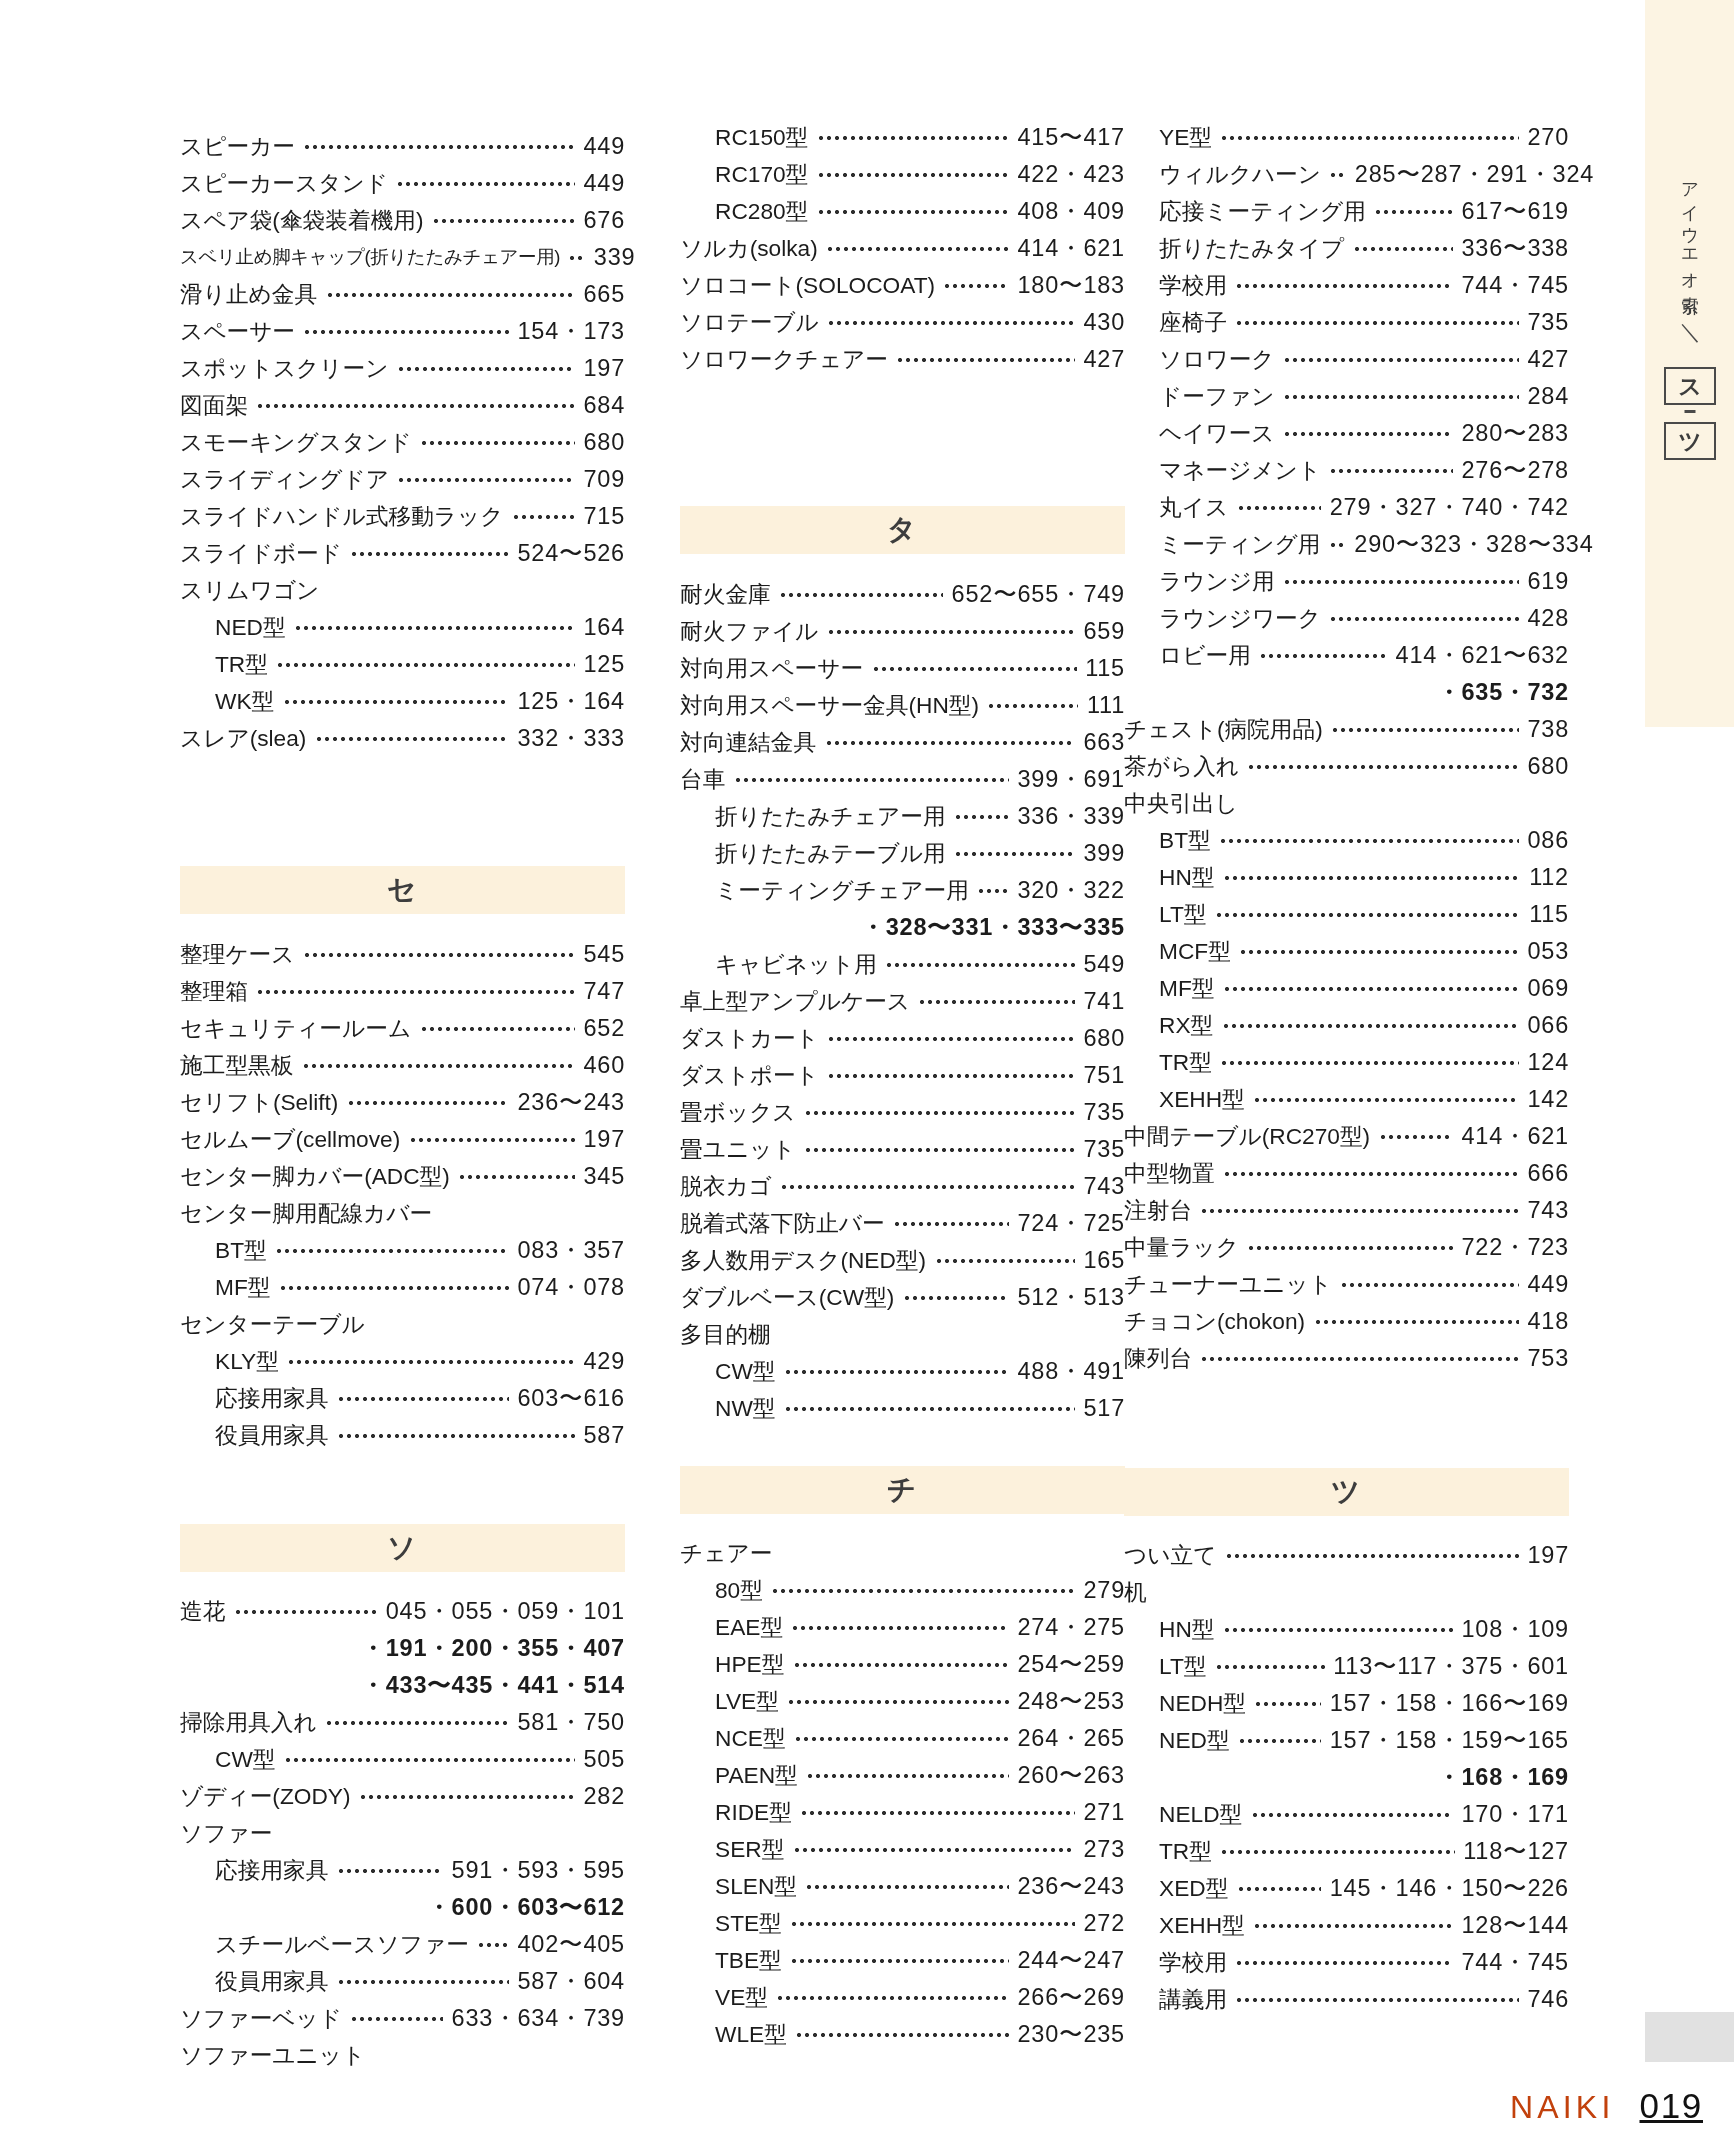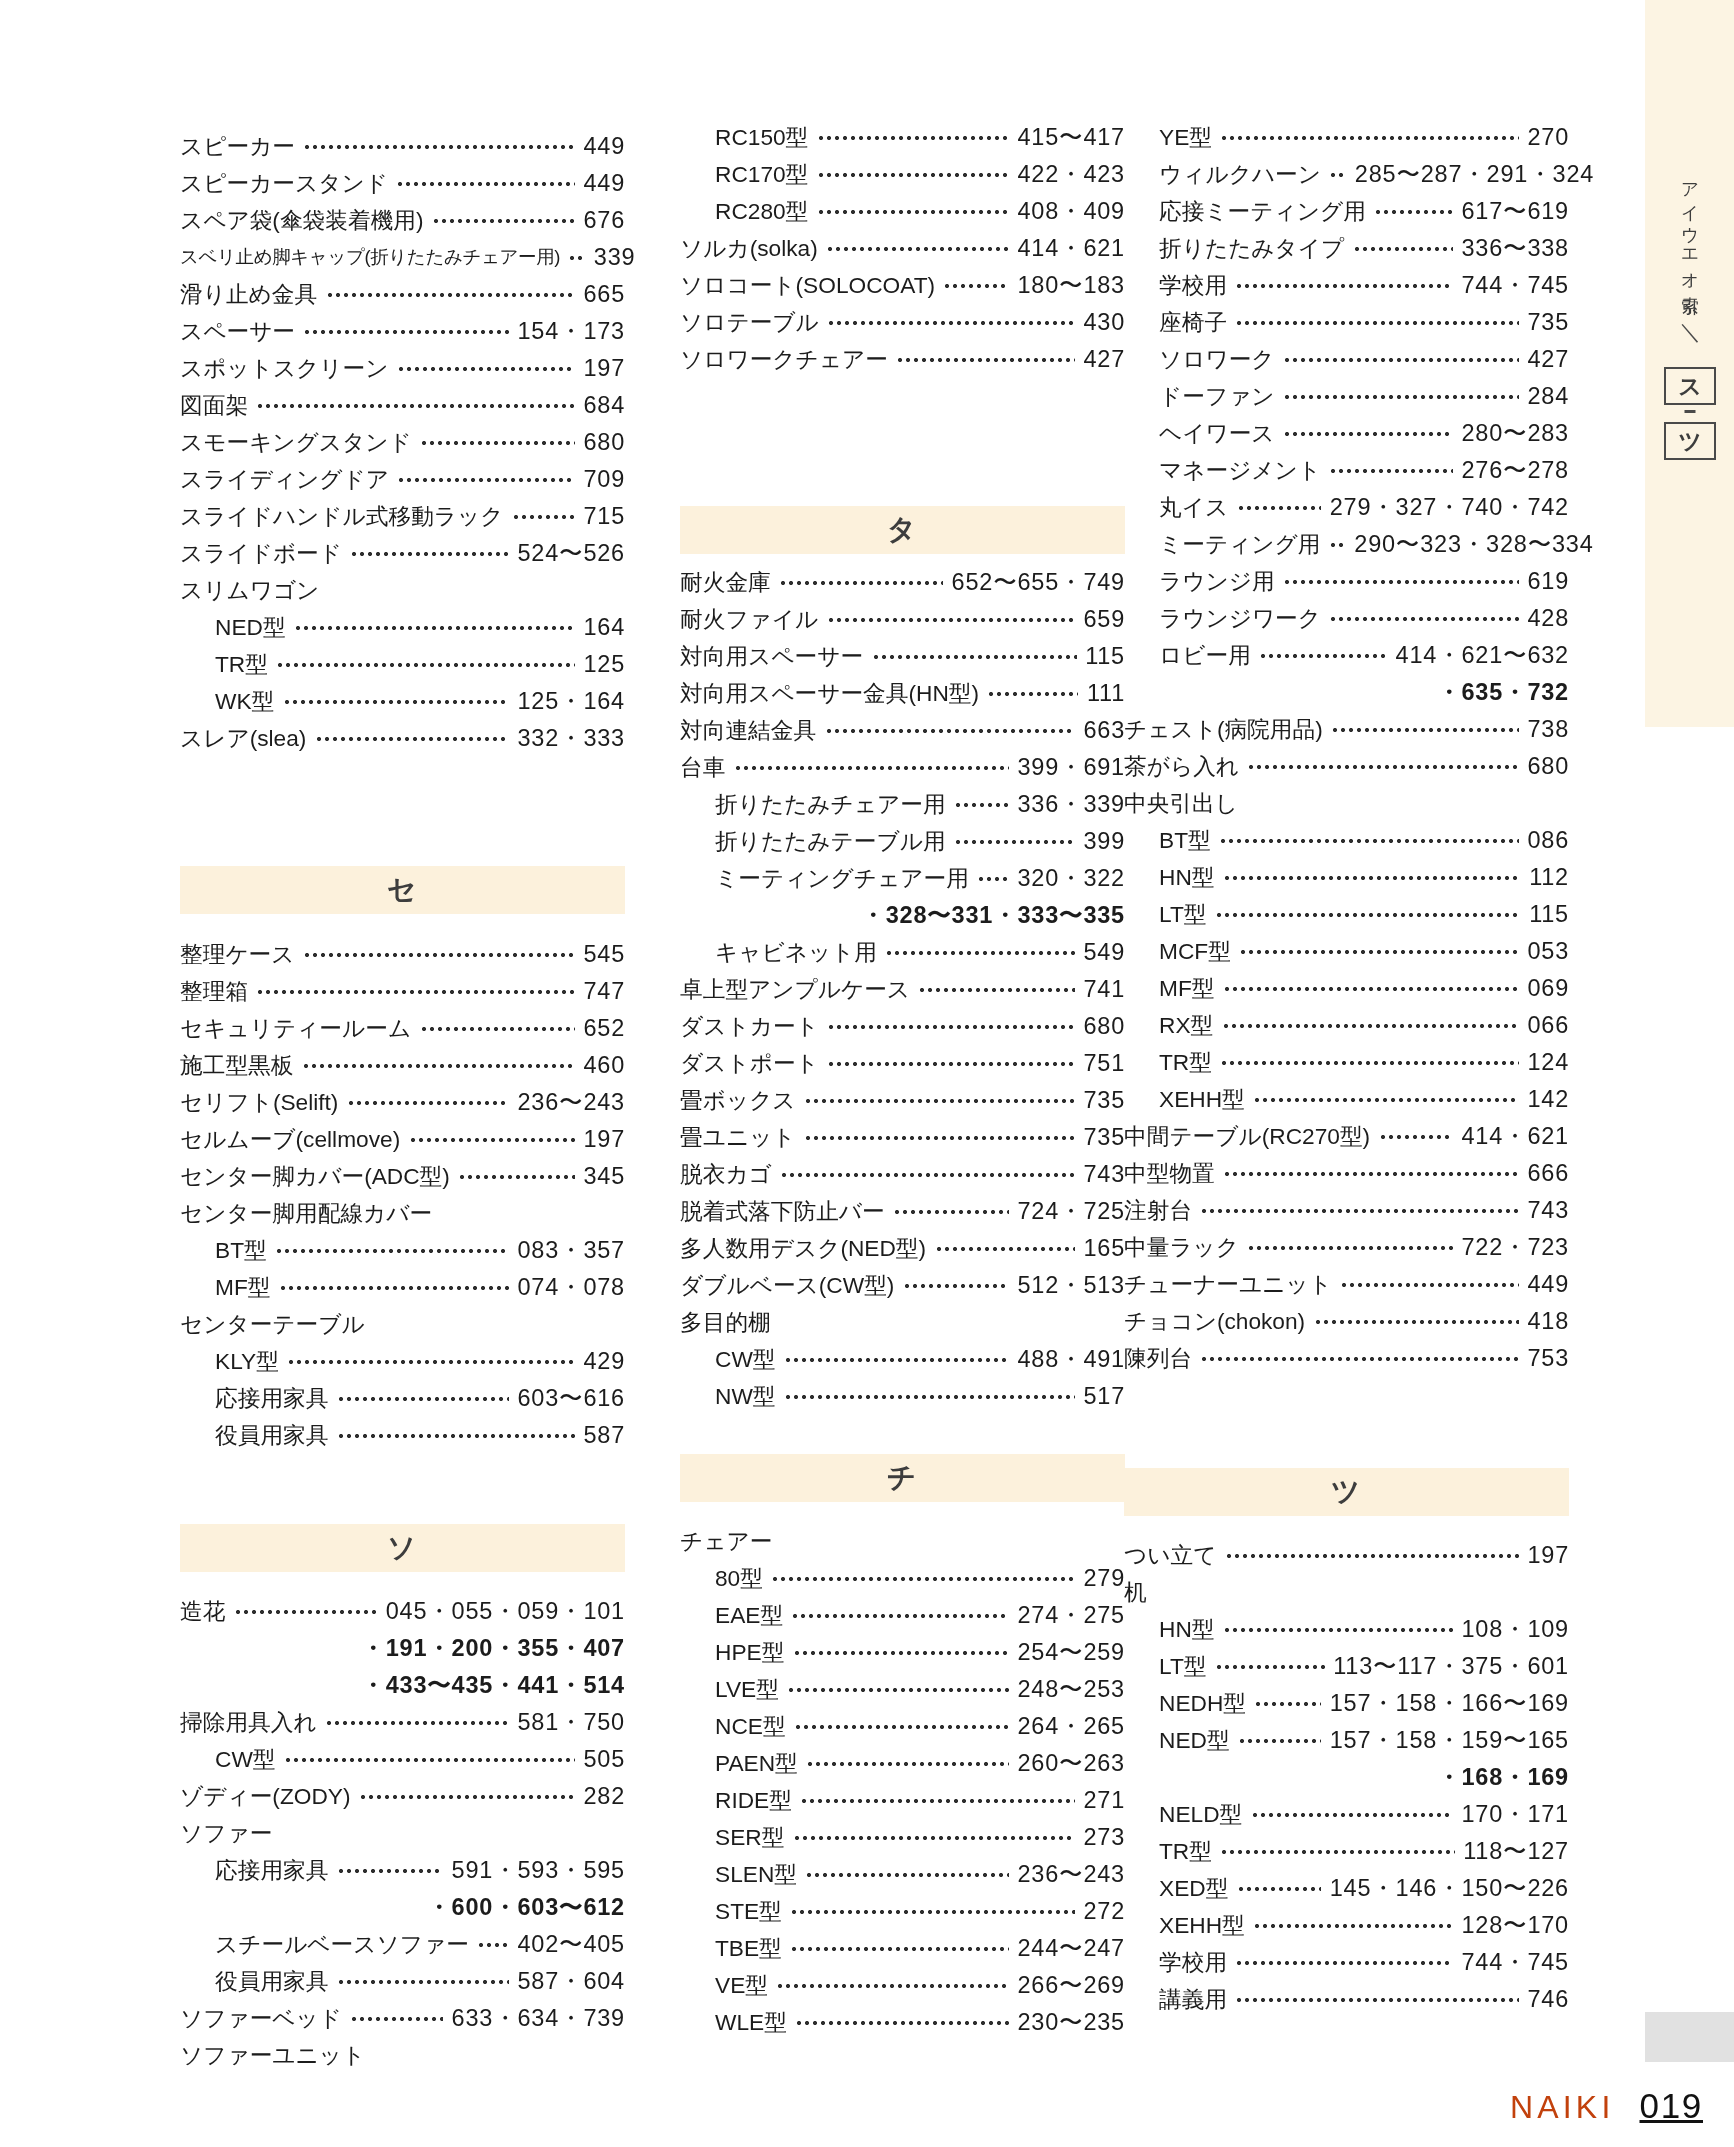--- a/index.html
+++ b/index.html
@@ -296,21 +296,21 @@
         <span class="leader"></span>
         <span class="pages">430</span>
       </div>
       <div class="row">
         <span class="label">ソロワークチェアー</span>
         <span class="leader"></span>
         <span class="pages">427</span>
       </div>
     </div>
     <div class="bar" style="margin-top: 128px;">タ</div>
-    <div style="margin-top: 10px;">
+    <div style="margin-top: 22px;">
       <div class="row">
         <span class="label">耐火金庫</span>
         <span class="leader"></span>
         <span class="pages">652〜655・749</span>
       </div>
       <div class="row">
         <span class="label">耐火ファイル</span>
         <span class="leader"></span>
         <span class="pages">659</span>
       </div>
@@ -701,21 +701,21 @@
         <span class="pages">118〜127</span>
       </div>
       <div class="row indent">
         <span class="label">XED型</span>
         <span class="leader"></span>
         <span class="pages">145・146・150〜226</span>
       </div>
       <div class="row indent">
         <span class="label">XEHH型</span>
         <span class="leader"></span>
-        <span class="pages">128〜170</span>
+        <span class="pages">128〜144</span>
       </div>
       <div class="row indent">
         <span class="label">学校用</span>
         <span class="leader"></span>
         <span class="pages">744・745</span>
       </div>
       <div class="row indent">
         <span class="label">講義用</span>
         <span class="leader"></span>
         <span class="pages">746</span>

